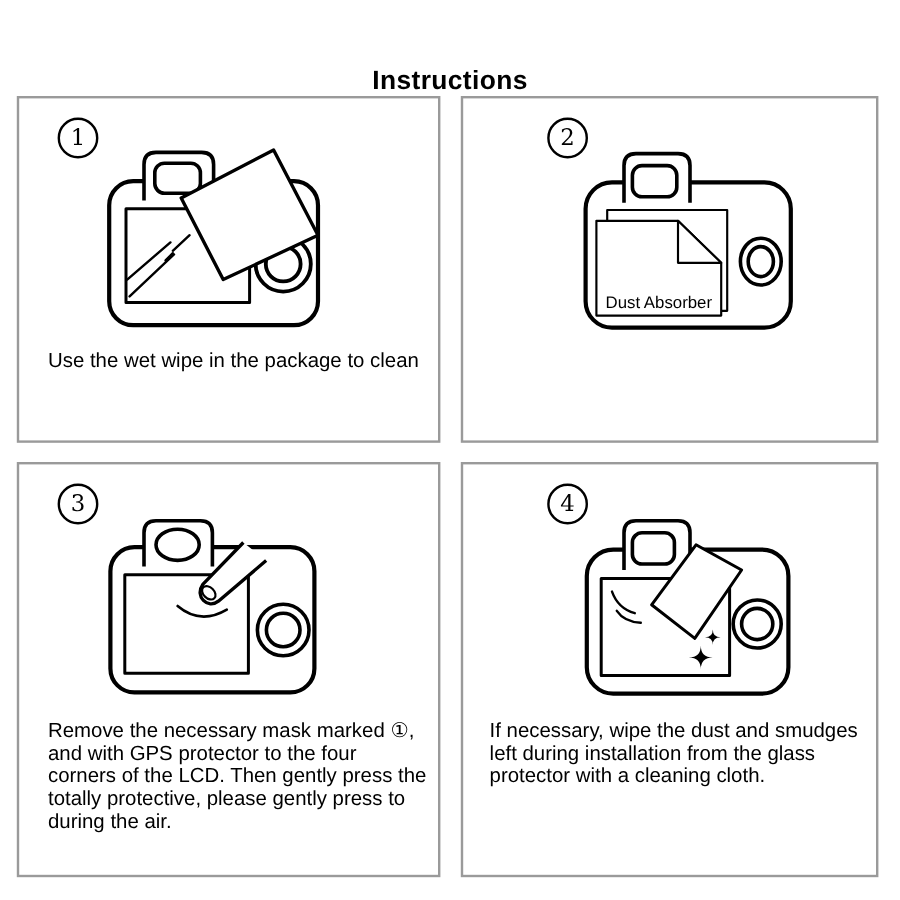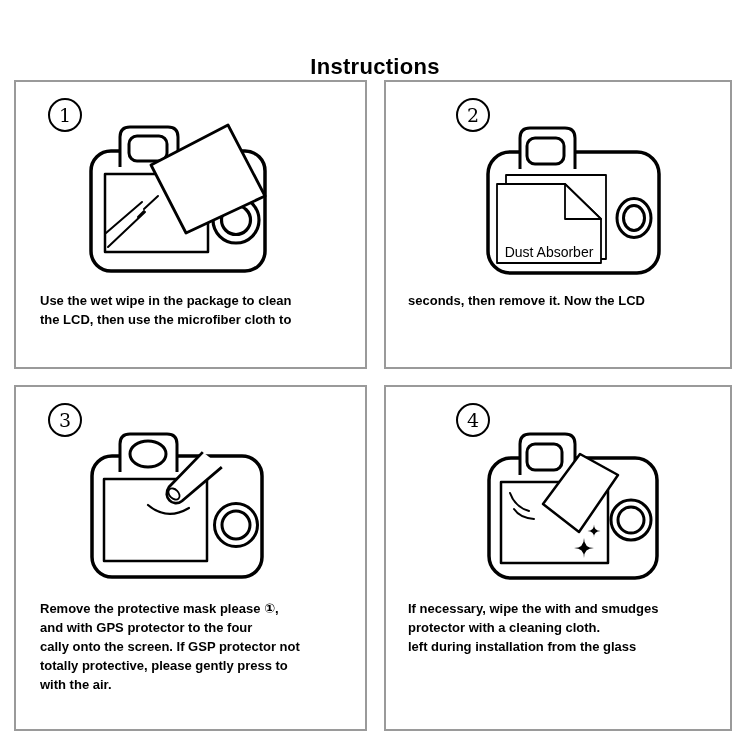--- a/index.html
+++ b/index.html
@@ -20,21 +20,21 @@
   #panel-3{left:14px;top:385px;width:353px;height:346px;}
   #panel-4{left:384px;top:385px;width:348px;height:346px;}
   .badge{
     position:absolute;width:30px;height:30px;border:2px solid #000;border-radius:50%;
     display:flex;align-items:center;justify-content:center;
     font-family:"DejaVu Serif",serif;font-size:19px;line-height:1;background:#fff;
   }
   .badge.pos-left{left:32px;top:16px;}
   .badge.pos-right{left:70px;top:16px;}
   .illustration{position:absolute;left:16px;top:4px;width:300px;height:200px;}
-  .caption{position:absolute;left:24px;top:209px;font-size:13px;line-height:19px;white-space:nowrap;font-weight:bold;}
+  .caption{position:absolute;left:24px;top:209px;font-size:17px;line-height:19px;white-space:nowrap;}
   .panel-right .caption{left:22px;}
   .panel-bottom .caption{top:212px;}
   svg text{font-family:"Liberation Sans","DejaVu Sans",sans-serif;}
 </style>
 </head>
 <body>
 
 <h1 class="page-title">Instructions</h1>
 
 <section class="panel panel-top panel-left" id="panel-1">
@@ -53,21 +53,20 @@
     <g fill="none" stroke="#000" stroke-width="2" stroke-linecap="round">
       <path d="M74,147 L110,116"></path>
       <path d="M76,161 L113,126"></path>
       <path d="M112,123 L126,110"></path>
       <path d="M106,131 L112,125"></path>
     </g>
     <polygon points="196,39 233,110 154,147 119,79" fill="#fff" stroke="#000" stroke-width="2.8" stroke-linejoin="round"></polygon>
   </svg>
   <div class="caption">
     <div>Use the wet wipe in the package to clean</div>
-    <div>the LCD, then use the microfiber cloth to</div>
   </div>
 </section>
 
 <section class="panel panel-top panel-right" id="panel-2">
   <div class="badge pos-right">
     <span>2</span>
   </div>
   <svg class="illustration" viewBox="0 0 300 200">
     <g fill="#fff" stroke="#000" stroke-linejoin="round">
       <rect x="86" y="66" width="171" height="121" rx="22" stroke-width="3.5"></rect>
@@ -75,21 +74,20 @@
       <rect x="125" y="52" width="37" height="26" rx="8" stroke-width="3"></rect>
       <ellipse cx="232" cy="132" rx="17" ry="19.5" stroke-width="3"></ellipse>
       <ellipse cx="232" cy="132" rx="10.5" ry="12.5" stroke-width="3"></ellipse>
       <rect x="104" y="89" width="100" height="84" stroke-width="1.8"></rect>
       <path d="M95,98 L163,98 L199,133 L199,177 L95,177 Z" stroke-width="1.8"></path>
       <path d="M163,98 L199,133 L163,133 Z" stroke-width="1.8"></path>
     </g>
     <text x="147" y="171" text-anchor="middle" font-size="14" fill="#000">Dust Absorber</text>
   </svg>
   <div class="caption">
-    <div>seconds, then remove it. Now the LCD</div>
   </div>
 </section>
 
 <section class="panel panel-bottom panel-left" id="panel-3">
   <div class="badge pos-left">
     <span>3</span>
   </div>
   <svg class="illustration" viewBox="0 0 300 200">
     <g fill="#fff" stroke="#000" stroke-linejoin="round">
       <rect x="60" y="65" width="170" height="121" rx="20" stroke-width="3.5"></rect>
@@ -97,25 +95,25 @@
       <ellipse cx="116" cy="63" rx="18" ry="13" stroke-width="3"></ellipse>
       <rect x="72" y="88" width="103" height="82" stroke-width="2.5"></rect>
       <circle cx="204" cy="134" r="21.5" stroke-width="3"></circle>
       <circle cx="204" cy="134" r="14" stroke-width="3"></circle>
     </g>
     <path d="M189.8,76.1 L150,110 C141,117 130,106 137,96 L170.8,61.1" fill="#fff" stroke="#000" stroke-width="2.8" stroke-linejoin="round"></path>
     <ellipse cx="142" cy="103" rx="4.5" ry="6.5" transform="rotate(-45 142 103)" fill="#fff" stroke="#000" stroke-width="1.8"></ellipse>
     <path d="M116,114 Q135,130 157,117" fill="none" stroke="#000" stroke-width="2.2" stroke-linecap="round"></path>
   </svg>
   <div class="caption">
-    <div>Remove the protective mask please ①,</div>
+    <div>Remove the necessary mask marked ①,</div>
     <div>and with GPS protector to the four</div>
-    <div>cally onto the screen. If GSP protector not</div>
+    <div>corners of the LCD. Then gently press the</div>
     <div>totally protective, please gently press to</div>
-    <div>with the air.</div>
+    <div>during the air.</div>
   </div>
 </section>
 
 <section class="panel panel-bottom panel-right" id="panel-4">
   <div class="badge pos-right">
     <span>4</span>
   </div>
   <svg class="illustration" viewBox="0 0 300 200">
     <g fill="#fff" stroke="#000" stroke-linejoin="round">
       <rect x="87" y="67" width="168" height="120" rx="22" stroke-width="3.5"></rect>
@@ -129,17 +127,17 @@
       <path d="M108,102 Q113,116 127,120"></path>
       <path d="M112,118 Q118,127 132,128"></path>
     </g>
     <polygon points="178,63 216,84 177,141 141,113" fill="#fff" stroke="#000" stroke-width="2.5" stroke-linejoin="round"></polygon>
     <g fill="#000" stroke="none">
       <path d="M192,133.5 Q192,140 198.5,140 Q192,140 192,146.5 Q192,140 185.5,140 Q192,140 192,133.5 Z"></path>
       <path d="M182,147 Q182,157 192,157 Q182,157 182,167 Q182,157 172,157 Q182,157 182,147 Z"></path>
     </g>
   </svg>
   <div class="caption">
-    <div>If necessary, wipe the with and smudges</div>
+    <div>If necessary, wipe the dust and smudges</div>
+    <div>left during installation from the glass</div>
     <div>protector with a cleaning cloth.</div>
-    <div>left during installation from the glass</div>
   </div>
 </section>
 
 </body></html>

